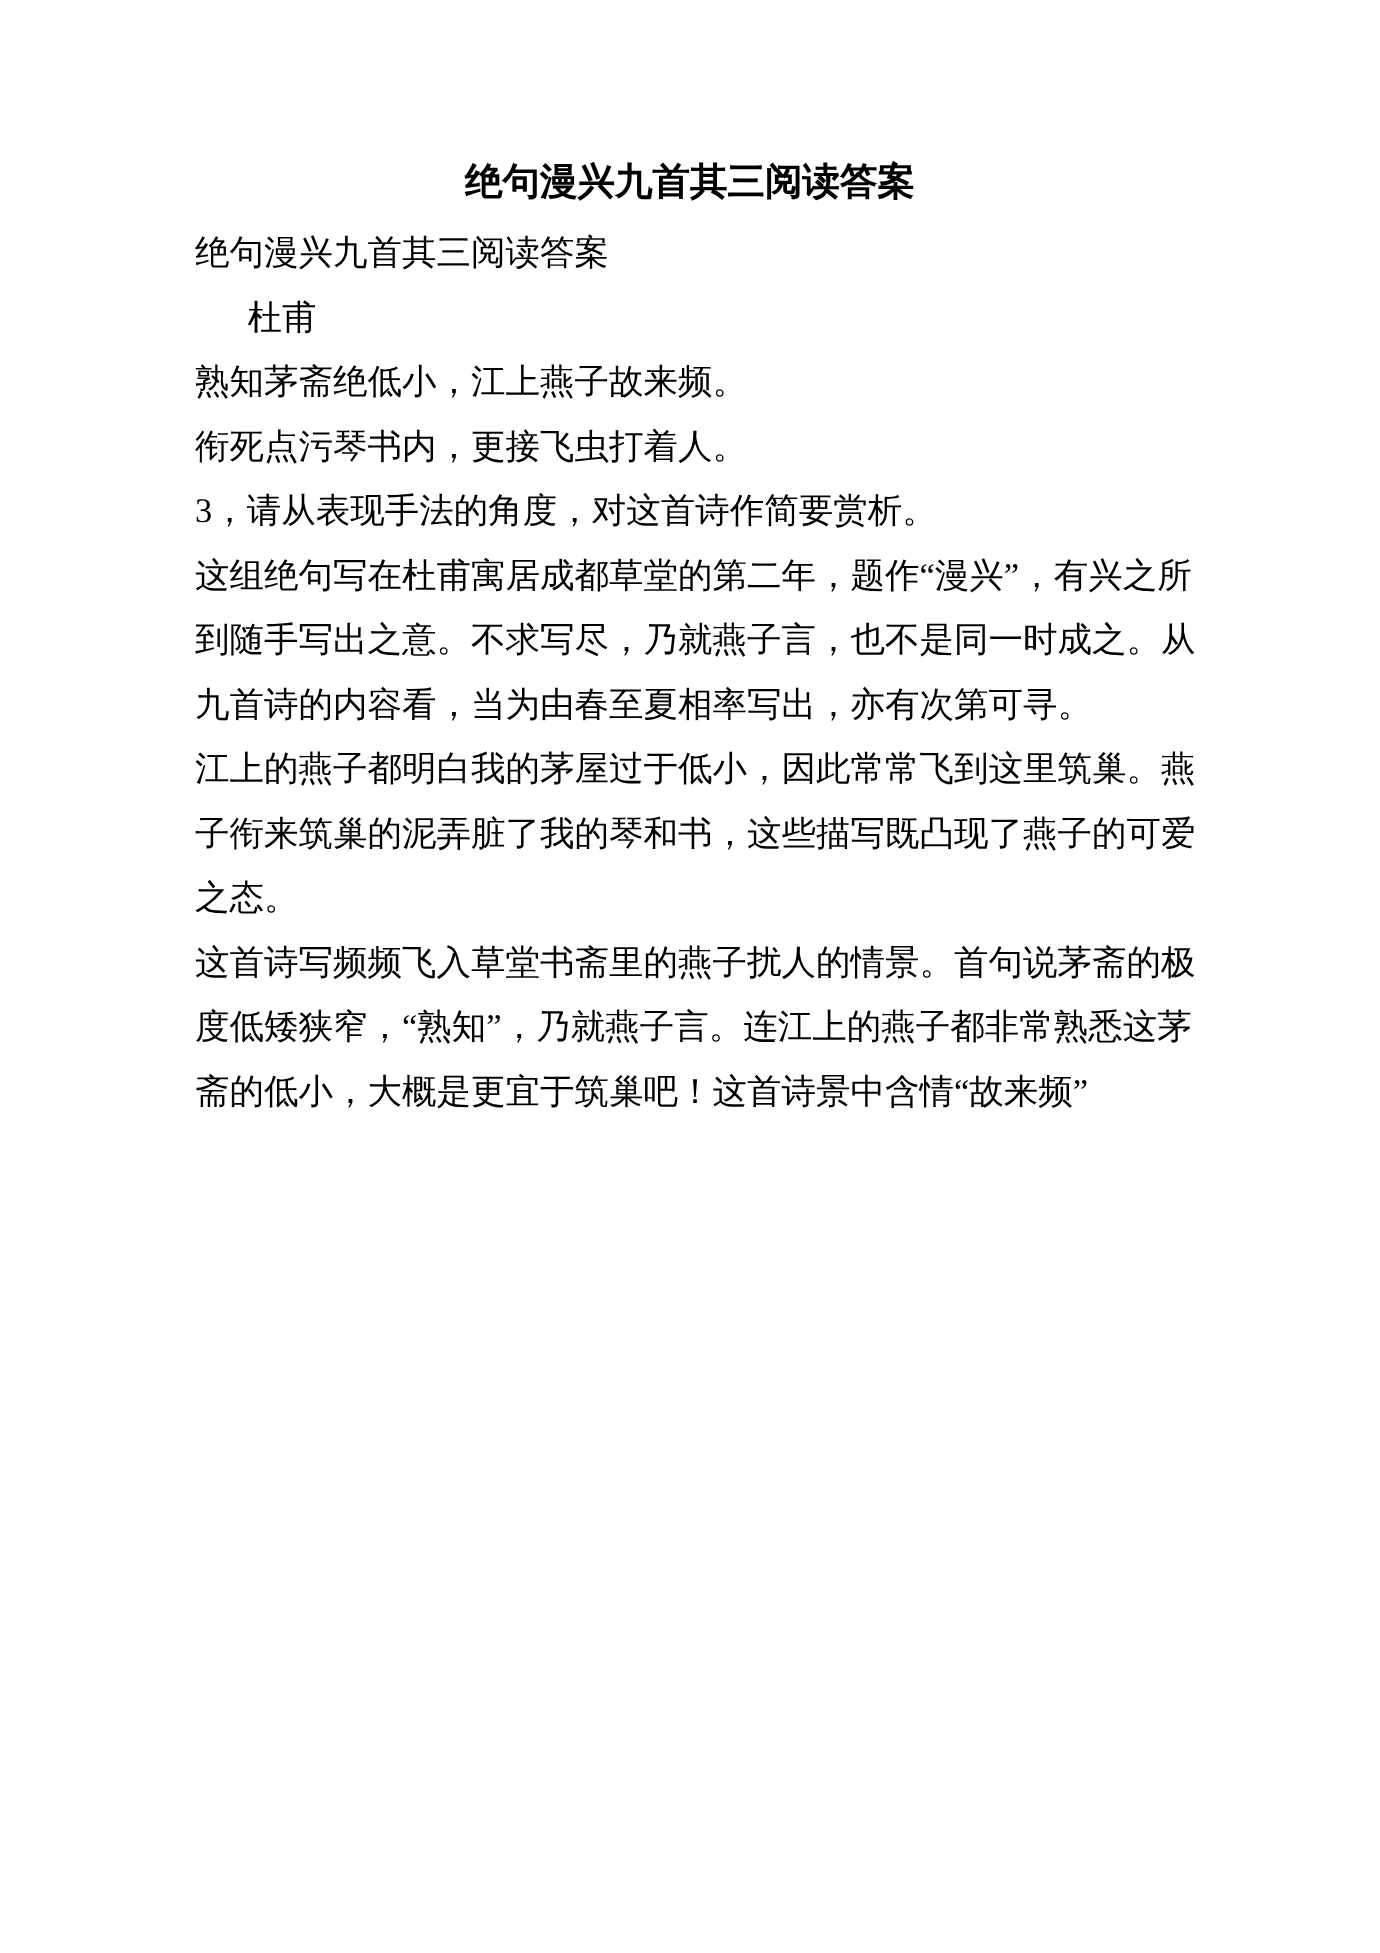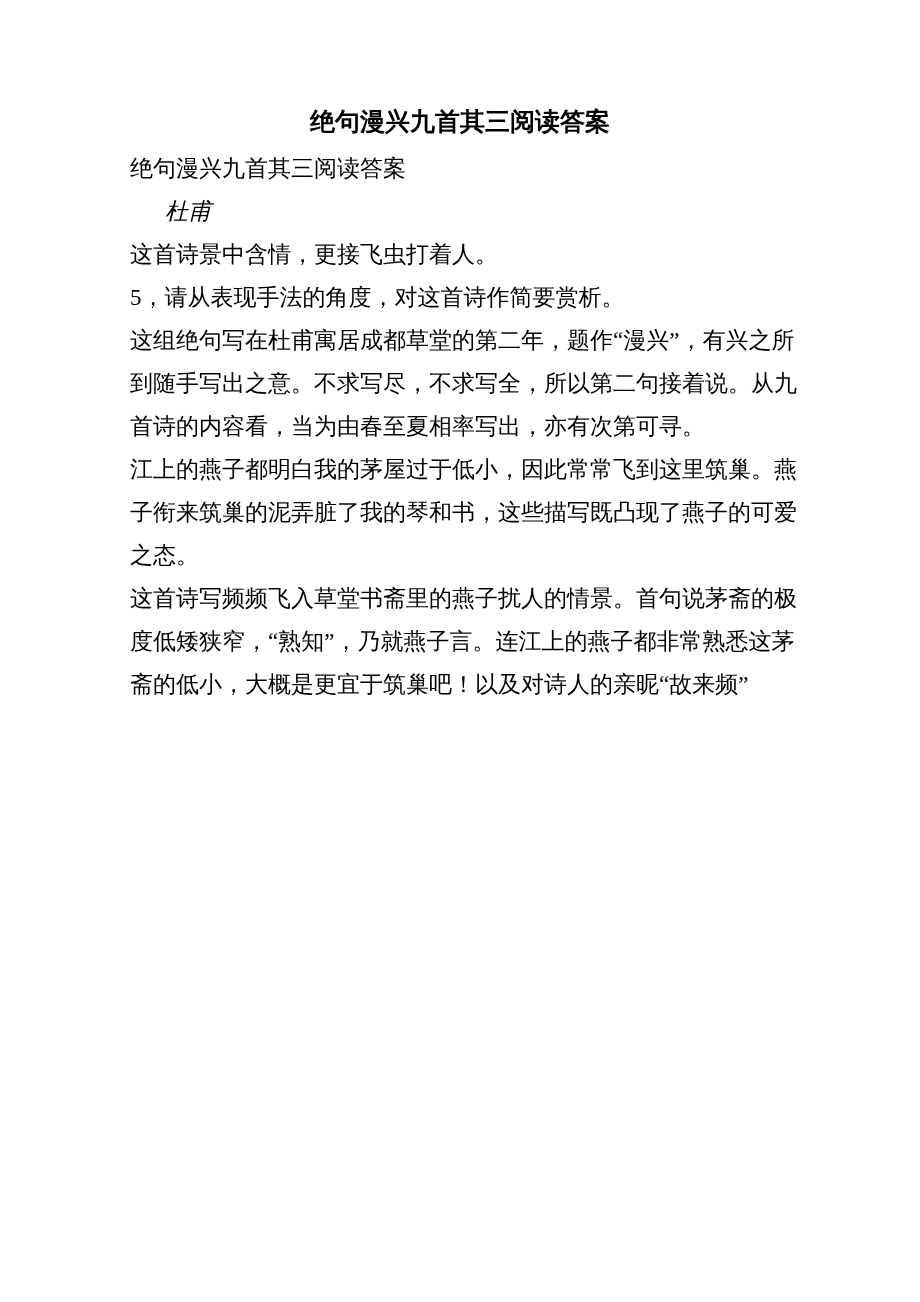--- a/index.html
+++ b/index.html
@@ -40,30 +40,30 @@
     width: 680px;
     font-size: 23px;
     line-height: 43px;
     text-align: left;
     word-break: break-all;
     line-break: anywhere;
     overflow-wrap: anywhere;
   }
   .doc-body p.indent {
     text-indent: 35px;
-    font-style: italic;
   }
 </style>
 </head>
 <body>
 
 <div class="page">
   <h1 class="doc-title">绝句漫兴九首其三阅读答案</h1>
   <div class="doc-body" id="doc-body">
       <p>绝句漫兴九首其三阅读答案</p>
       <p class="indent">杜甫</p>
-      <p>这首诗景中含情，更接飞虫打着人。</p>
-      <p>5，请从表现手法的角度，对这首诗作简要赏析。</p>
-      <p>这组绝句写在杜甫寓居成都草堂的第二年，题作“漫兴”，有兴之所到随手写出之意。不求写尽，不求写全，所以第二句接着说。从九首诗的内容看，当为由春至夏相率写出，亦有次第可寻。</p>
+      <p>熟知茅斋绝低小，江上燕子故来频。</p>
+      <p>衔死点污琴书内，更接飞虫打着人。</p>
+      <p>3，请从表现手法的角度，对这首诗作简要赏析。</p>
+      <p>这组绝句写在杜甫寓居成都草堂的第二年，题作“漫兴”，有兴之所到随手写出之意。不求写尽，乃就燕子言，也不是同一时成之。从九首诗的内容看，当为由春至夏相率写出，亦有次第可寻。</p>
       <p>江上的燕子都明白我的茅屋过于低小，因此常常飞到这里筑巢。燕子衔来筑巢的泥弄脏了我的琴和书，这些描写既凸现了燕子的可爱之态。</p>
-      <p>这首诗写频频飞入草堂书斋里的燕子扰人的情景。首句说茅斋的极度低矮狭窄，“熟知”，乃就燕子言。连江上的燕子都非常熟悉这茅斋的低小，大概是更宜于筑巢吧！以及对诗人的亲昵“故来频”</p>
+      <p>这首诗写频频飞入草堂书斋里的燕子扰人的情景。首句说茅斋的极度低矮狭窄，“熟知”，乃就燕子言。连江上的燕子都非常熟悉这茅斋的低小，大概是更宜于筑巢吧！这首诗景中含情“故来频”</p>
     </div>
 </div>
 
 </body></html>

